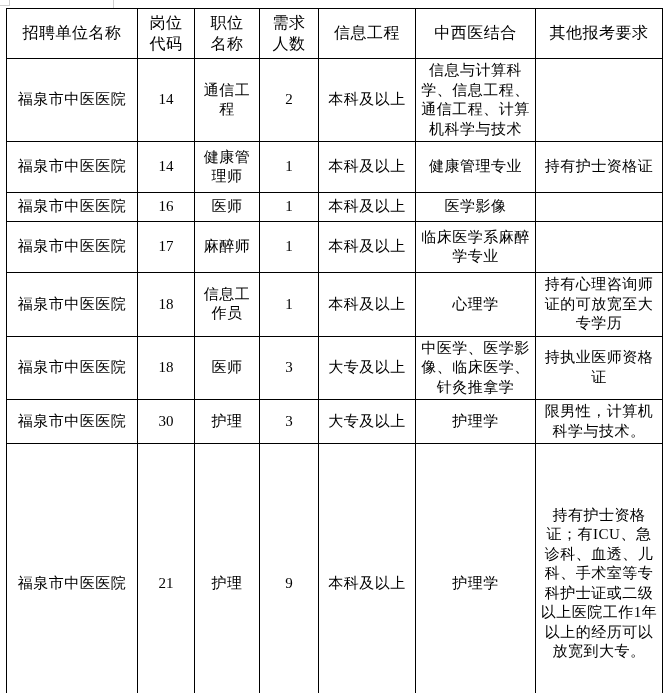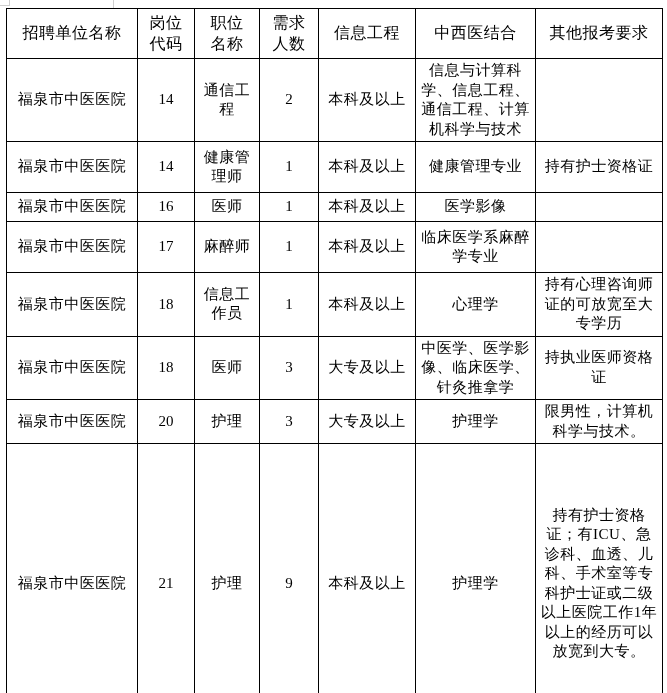--- a/index.html
+++ b/index.html
@@ -170,21 +170,21 @@
         <td class="num">18</td>
         <td>医师</td>
         <td class="num">3</td>
         <td>大专及以上</td>
         <td>中医学、医学影像、临床医学、针灸推拿学</td>
         <td>持执业医师资格证</td>
       </tr>
 
       <tr class="r7">
         <td>福泉市中医医院</td>
-        <td class="num">20</td>
+        <td class="num">30</td>
         <td>护理</td>
         <td class="num">3</td>
         <td>大专及以上</td>
         <td>护理学</td>
         <td>限男性，计算机科学与技术。</td>
       </tr>
 
       <tr class="r8">
         <td>福泉市中医医院</td>
         <td class="num">21</td>

